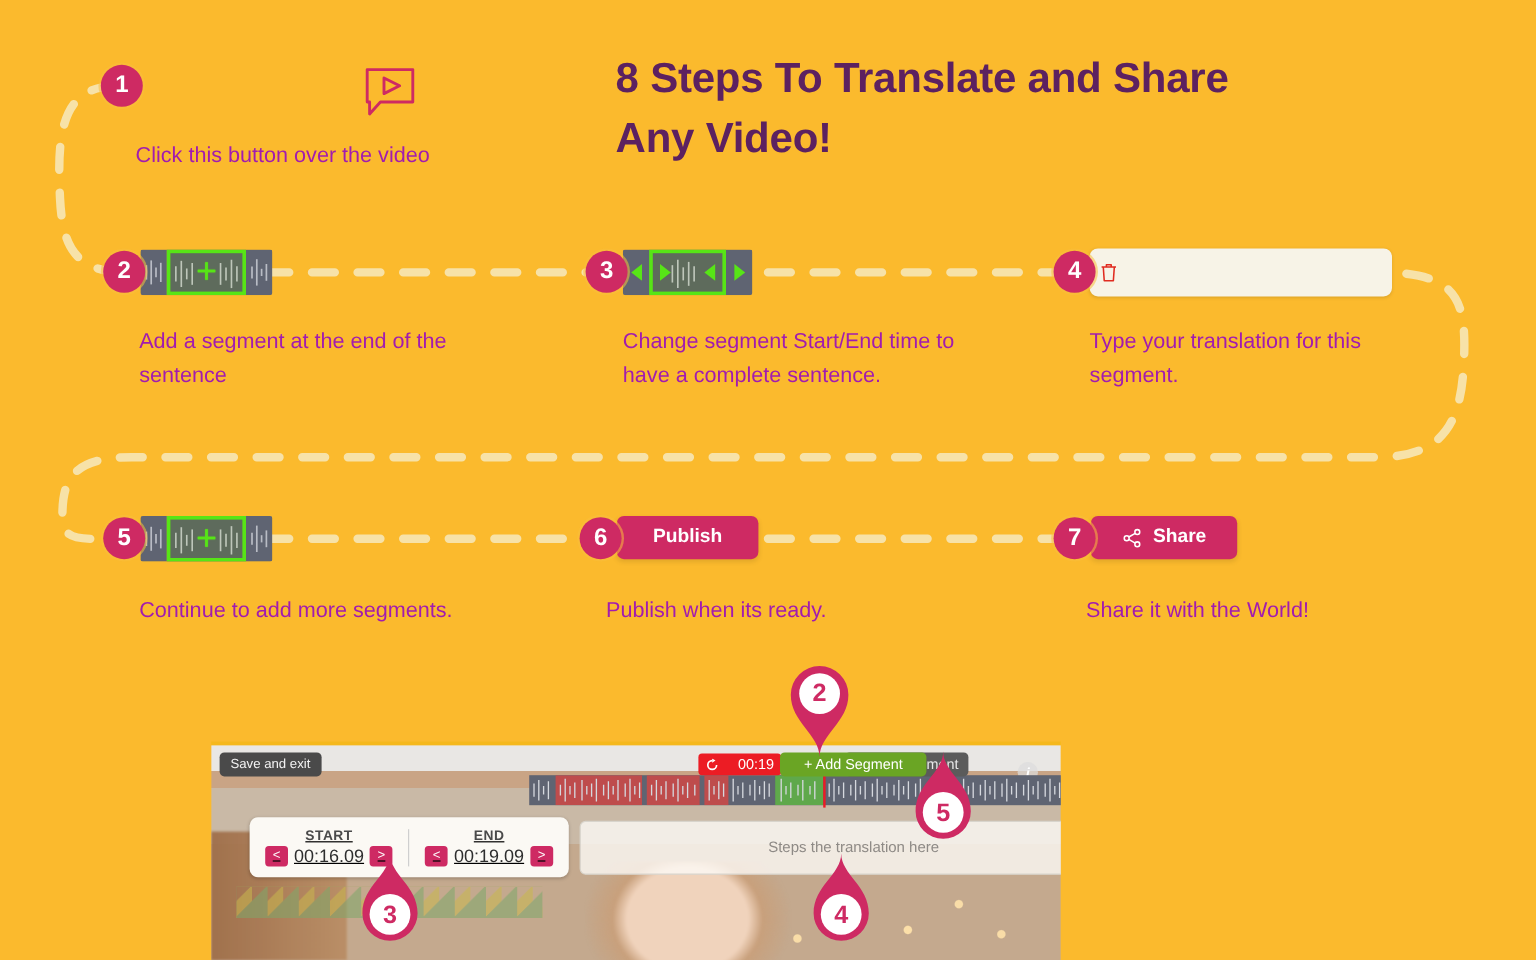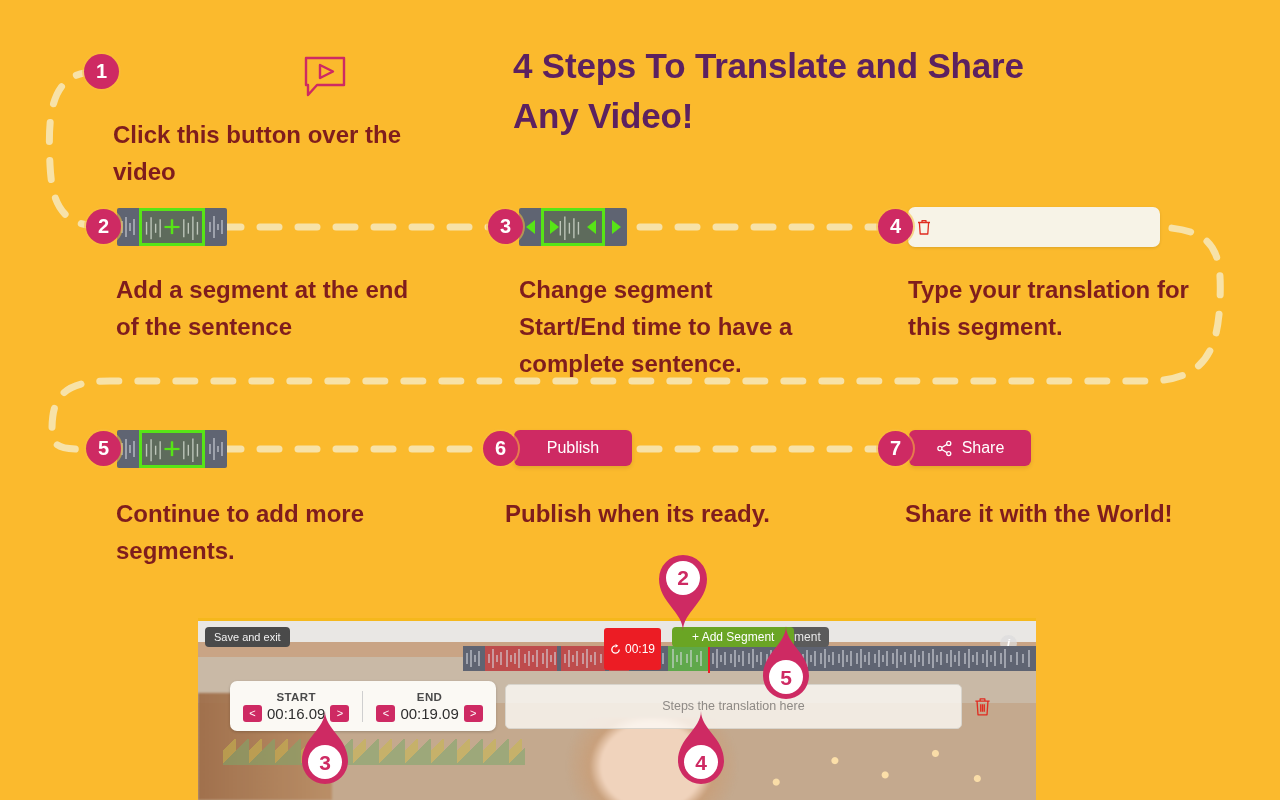--- a/index.html
+++ b/index.html
@@ -25,21 +25,21 @@
   .badge {
     position: absolute; width: 35px; height: 35px; border-radius: 50%;
     background: #CE2A63; color: #fff;
     font-size: 20px; font-weight: bold;
     display: flex; align-items: center; justify-content: center;
     z-index: 6; box-shadow: 0 0 0 2px rgba(250,190,60,.55);
   }
 
   
   .caption {
-    position: absolute; color: #7f1d1d; font-size: 24px; line-height: 1.55; font-weight: bold;
+    position: absolute; color: #a21caf; font-size: 18px; line-height: 1.55;
   }
 
   
   .addtrans-wrap {
     position: absolute; left: 113px; top: 47px;
     background: #111; border-radius: 8px; padding: 5px;
     z-index: 5;
   }
   .addtrans {
     background: #CE2A63; color: #fff; border: none; border-radius: 5px;
@@ -74,28 +74,28 @@
     flex: 1; height: 31px; background: #fff; border: 1px solid #E2DED0; border-radius: 5px;
     display: flex; align-items: center; justify-content: center;
     color: #9A9A9A; font-size: 11.5px;
   }
   .trash-s { width: 22px; display: flex; align-items: center; justify-content: center; }
 
   
   .pill {
     position: absolute; background: #CE2A63; color: #fff; border: none;
     height: 36px; border-radius: 6px; display: flex; align-items: center; justify-content: center;
-    gap: 9px; font-size: 16px; font-weight: normal; z-index: 5;
+    gap: 9px; font-size: 16px; font-weight: bold; z-index: 5;
     font-family: "Liberation Sans", sans-serif;
     box-shadow: 0 2px 4px rgba(0,0,0,.10);
   }
 
   
   .shot {
-    position: absolute; left: 198px; top: 618px; width: 838px; height: 182px;
+    position: absolute; left: 176px; top: 618px; width: 708px; height: 182px;
     overflow: hidden; border-top: 3px solid #F5B81C;
   }
   .shot .vid {
     position: absolute; inset: 0;
     background:
       radial-gradient(circle at 76% 78%, rgba(255,226,170,.95) 0 3px, transparent 4px),
       radial-gradient(circle at 82% 86%, rgba(255,226,170,.95) 0 3px, transparent 4px),
       radial-gradient(circle at 88% 74%, rgba(255,226,170,.9) 0 3px, transparent 4px),
       radial-gradient(circle at 93% 88%, rgba(255,226,170,.9) 0 3px, transparent 4px),
       radial-gradient(circle at 69% 90%, rgba(255,226,170,.9) 0 3px, transparent 4px),
@@ -122,22 +122,22 @@
     position: absolute; left: 7px; top: 6px; background: #4A4A4A; color: #F2F2F2;
     font-size: 11px; padding: 4px 9px; border-radius: 4px; z-index: 3;
   }
   .info-ic {
     position: absolute; right: 19px; top: 14px; width: 17px; height: 17px; border-radius: 50%;
     background: rgba(220,220,220,.72); color: #fff; font-size: 12px; font-weight: bold;
     font-style: italic; display:flex; align-items:center; justify-content:center; z-index: 3;
   }
   .timer {
     position: absolute; left: 406px; top: 7px; background: #EC1C24; color: #fff;
-    font-size: 12px; padding: 14px 6px; border-radius: 3px; z-index: 4;
-    display: flex; align-items: center; gap: 4px;
+    font-size: 12px; padding: 2px 6px; border-radius: 3px; z-index: 4;
+    display: flex; align-items: center; gap: 16px;
   }
   .addseg {
     position: absolute; left: 474px; top: 6px; background: #6AA524; color: #fff;
     font-size: 12px; padding: 3px 20px; border-radius: 4px; z-index: 6; white-space: nowrap;
   }
   .tip {
     position: absolute; left: 528px; top: 6px; background: #5B5B5B; color: #E8E8E8;
     font-size: 12px; padding: 3px 8px; border-radius: 4px; z-index: 5; white-space: nowrap;
   }
   .wavestrip {
@@ -147,21 +147,21 @@
   .wavestrip .wvbg { position:absolute; inset:0; }
 
   .editbar {
     position: absolute; left: 32px; top: 60px; width: 772px; height: 50px; z-index: 4;
     display: flex; align-items: center; gap: 0;
   }
   .time-card {
     background: #FBF9F4; border-radius: 7px; height: 50px; display: flex; align-items: center;
     box-shadow: 0 1px 3px rgba(0,0,0,.2);
   }
-  .time-col { padding: 0 13px; display: flex; flex-direction: column; align-items: center; gap: 2px; }
+  .time-col { padding: 0 13px; display: flex; flex-direction: column; align-items: center; gap: 2px; text-decoration: underline; }
   .time-col + .time-col { border-left: 1px solid #CFCFCF; }
   .time-col .lbl { font-size: 11.5px; color: #4A4A4A; font-weight: bold; letter-spacing: .4px; }
   .time-col .row { display: flex; align-items: center; gap: 5px; }
   .stepbtn {
     background: #CE2A63; color: #fff; border: none; width: 19px; height: 17px; border-radius: 3px;
     font-size: 11px; line-height: 1; display:flex; align-items:center; justify-content:center;
     font-family: "Liberation Sans", sans-serif;
   }
   .time-col .val { font-size: 15px; color: #2E2E2E; }
   .tr-field {
@@ -185,21 +185,21 @@
 <div id="stage">
 
   <svg id="paths" viewBox="0 0 1280 800">
     <g fill="none" stroke="#F7E2A8" stroke-width="7" stroke-linecap="round" stroke-dasharray="19 19">
       <path d="M95 72 C 48 72 48 120 50 165 C 52 205 62 226 104 227"></path>
       <path d="M222 227 L 1150 227 C 1215 227 1222 250 1220 300 C 1218 350 1205 380 1150 381 L 110 381 C 60 381 52 400 52 430 C 52 452 66 449 104 449"></path>
       <path d="M222 449 L 1025 449"></path>
     </g>
   </svg>
 
-  <div class="headline">4 Steps To Translate and Share Any Video!</div>
+  <div class="headline">8 Steps To Translate and Share Any Video!</div>
 
   <div class="badge" style="left:84px; top:54px;">1</div>
   <svg class="speech-ic" width="44" height="44" viewBox="0 0 44 44">
     <path d="M3 3 H41 V30 H14 L5 40 V30 H3 Z" fill="none" stroke="#CE2A63" stroke-width="2.4" stroke-linejoin="round"></path>
     <path d="M17 10 L30 16.5 L17 23 Z" fill="none" stroke="#CE2A63" stroke-width="2.4" stroke-linejoin="round"></path>
   </svg>
   <div class="caption" style="left:113px; top:116px; width:290px;">Click this button over the video</div>
 
   <div class="badge" style="left:86px; top:209px;">2</div>
   <div class="seg" style="left:117px; top:208px;">

